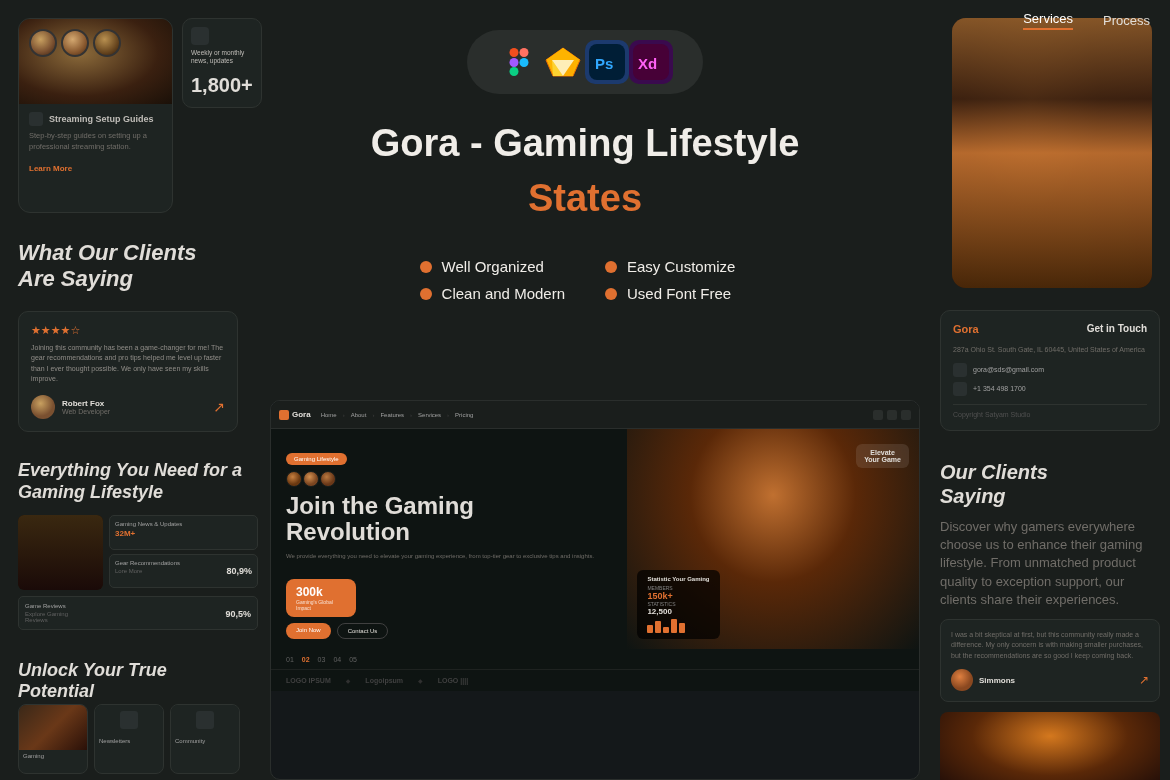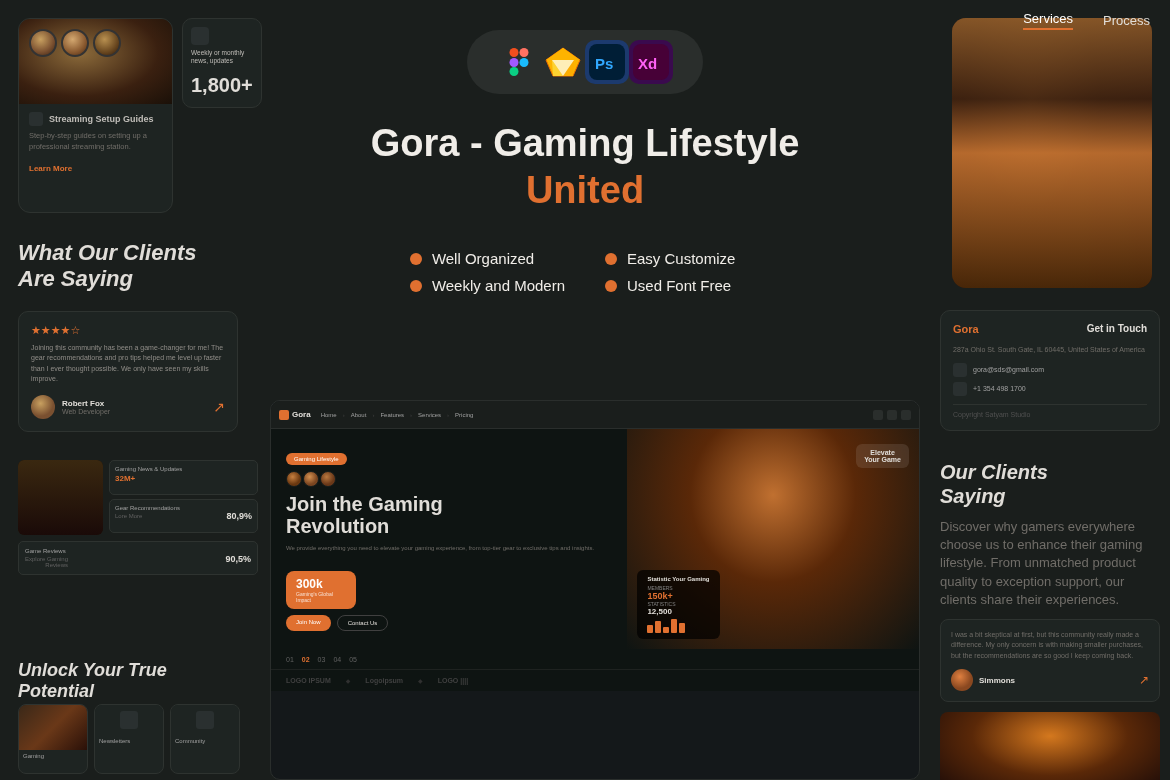--- a/index.html
+++ b/index.html
@@ -72,21 +72,21 @@
     .tool-xd { background: #3a0a4e; color: #e040fb; font-size: 14px; }
 
     
     .figma-svg { width: 28px; height: 28px; }
 
     .hero-title {
       font-size: 38px;
       font-weight: 700;
       color: #f0ede8;
       text-align: center;
-      margin-bottom: 4px;
+      margin-bottom: 12px;
     }
     .hero-subtitle {
       font-size: 38px;
       font-weight: 700;
       color: #e07030;
       text-align: center;
       margin-bottom: 28px;
     }
 
     
@@ -566,21 +566,21 @@
       background: #e07030;
       color: #fff;
       font-size: 6px;
       padding: 3px 8px;
       border-radius: 10px;
       display: inline-block;
       margin-bottom: 6px;
       width: fit-content;
     }
     .preview-hero-title {
-      font-size: 20px;
+      font-size: 24px;
       font-weight: 800;
       color: #e0ddd8;
       line-height: 1.1;
       margin-bottom: 6px;
     }
     .preview-hero-desc {
       font-size: 6px;
       color: #706d68;
       line-height: 1.5;
       margin-bottom: 10px;
@@ -770,34 +770,34 @@
 
     <div class="tool-icon tool-xd">
       <svg width="36" height="36" viewBox="0 0 36 36">
         <rect width="36" height="36" rx="8" fill="#470137"></rect>
         <text x="5" y="25" font-size="15" font-weight="700" fill="#FF61F6" font-family="Arial">Xd</text>
       </svg>
     </div>
   </div>
 
   <h1 class="hero-title">Gora - Gaming Lifestyle</h1>
-  <h2 class="hero-subtitle">United</h2>
+  <h2 class="hero-subtitle">States</h2>
 
   <div class="features-grid">
     <div class="feature-item">
       <div class="bullet"></div>
       <span>Well Organized</span>
     </div>
     <div class="feature-item">
       <div class="bullet"></div>
       <span>Easy Customize</span>
     </div>
     <div class="feature-item">
       <div class="bullet"></div>
-      <span>Weekly and Modern</span>
+      <span>Clean and Modern</span>
     </div>
     <div class="feature-item">
       <div class="bullet"></div>
       <span>Used Font Free</span>
     </div>
   </div>
 </div>
 
 <div class="card-top-left">
   <div class="card-photo">
@@ -837,41 +837,42 @@
       <div>
         <div class="reviewer-name">Robert Fox</div>
         <div class="reviewer-role">Web Developer</div>
       </div>
       <span class="arrow-icon">↗</span>
     </div>
   </div>
 </div>
 
 <div class="everything-section">
+  <h2 class="section-title-normal">Everything You Need for a<br>Gaming Lifestyle</h2>
   <div style="display:flex; gap:6px; margin-bottom:6px;">
     <div class="gaming-person-img" style="width:85px; height:75px;">
       <div class="gaming-person-gradient"></div>
     </div>
     <div style="flex:1; display:flex; flex-direction:column; gap:4px;">
       <div style="background:#1e2422; border-radius:5px; border:1px solid #2e3330; padding:5px; height:35px;">
         <div style="font-size:6px; color:#a0a0a0;">Gaming News &amp; Updates</div>
         <div style="font-size:8px; color:#e07030; font-weight:700; margin-top:2px;">32M+</div>
       </div>
       <div style="background:#1e2422; border-radius:5px; border:1px solid #2e3330; padding:5px; height:34px;">
         <div style="font-size:6px; color:#a0a0a0;">Gear Recommendations</div>
         <div style="display:flex; justify-content:space-between; align-items:center;">
           <div style="font-size:6px; color:#606060;">Lore More</div>
           <div style="font-size:9px; color:#e0ddd8; font-weight:700;">80,9%</div>
         </div>
       </div>
     </div>
   </div>
   <div style="background:#1e2422; border-radius:5px; border:1px solid #2e3330; padding:6px; width:100%;">
     <div style="font-size:6px; color:#a0a0a0;">Game Reviews</div>
-    <div style="display:flex; justify-content:space-between;text-align:right;">
+    <div style="display:flex; justify-content:space-between;">
       <div style="font-size:6px; color:#606060; margin-top:2px;">Explore Gaming<br>Reviews</div>
       <div style="font-size:9px; color:#e0ddd8; font-weight:700;">90,5%</div>
     </div>
   </div>
 </div>
 
 <div class="unlock-section">
   <h2 class="unlock-title">Unlock Your True<br>Potential</h2>
   <div class="unlock-cards">
     <div class="unlock-card">

